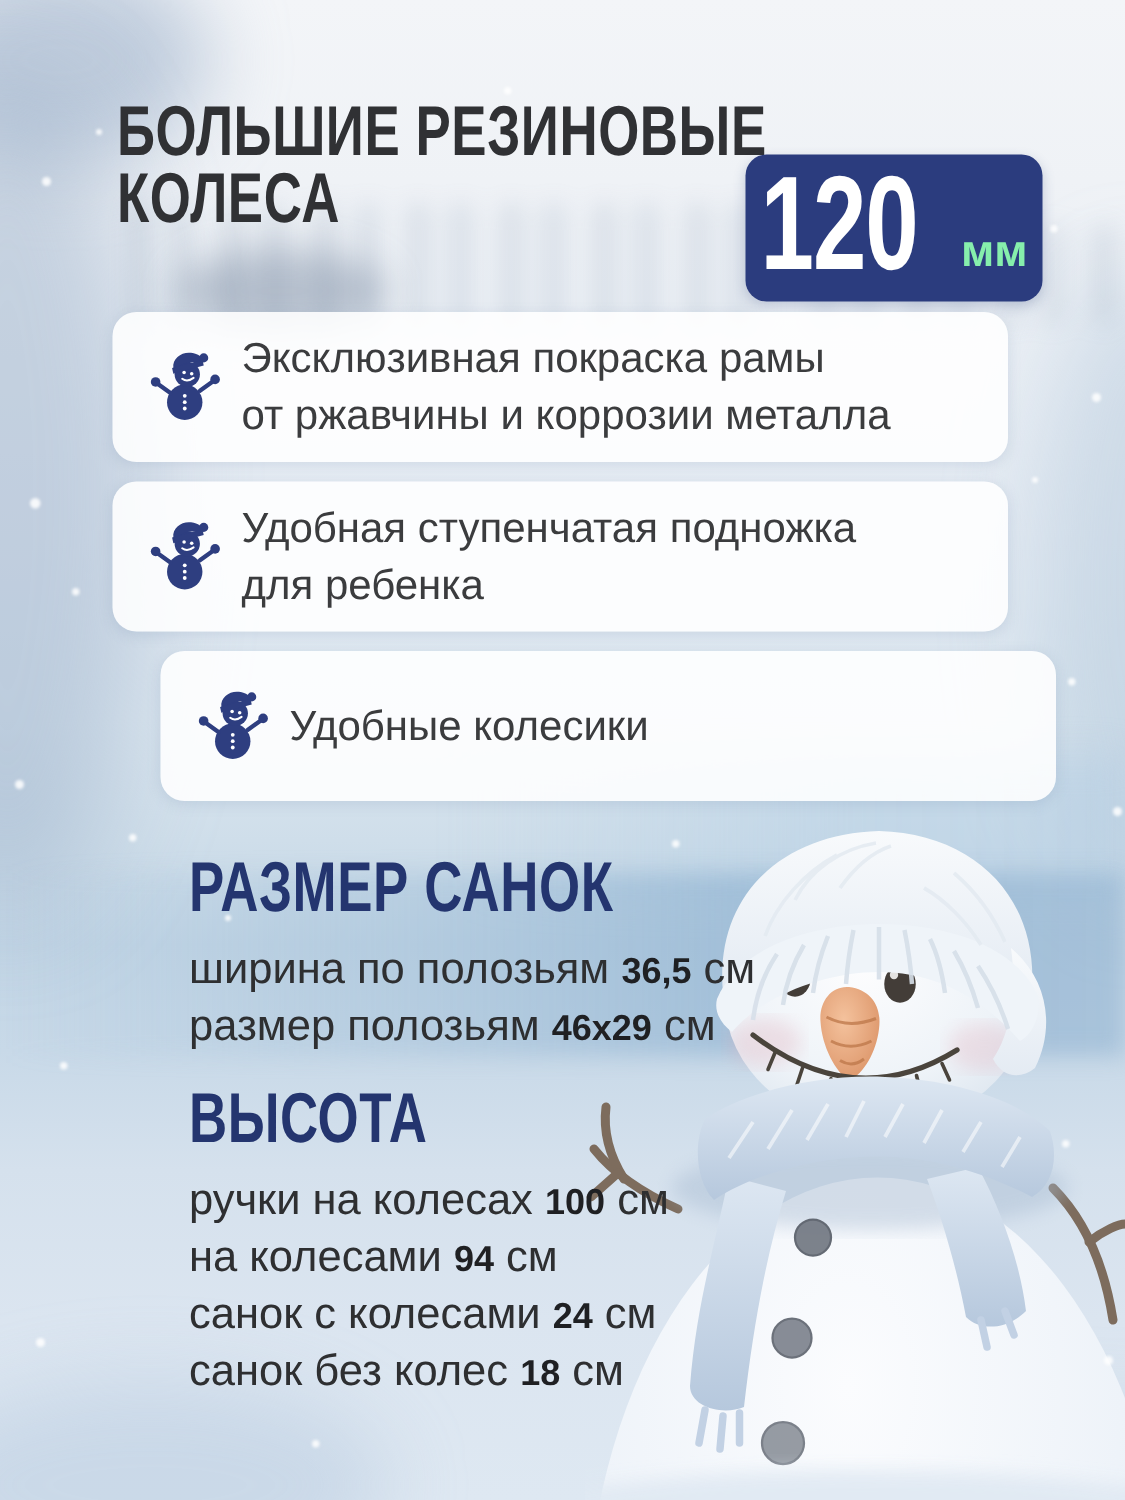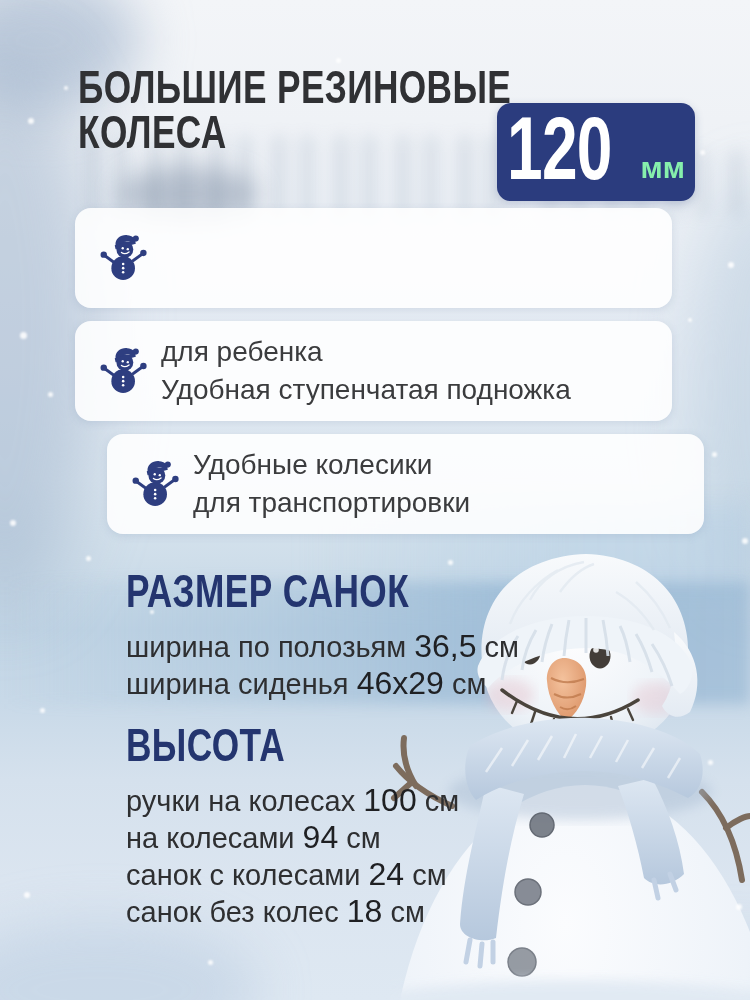--- a/index.html
+++ b/index.html
@@ -47,21 +47,21 @@
   .card{position:absolute; left:75px; width:597px; height:100px; border-radius:16px;
     background:rgba(255,255,255,.88); box-shadow:0 2px 9px rgba(108,134,170,.20);
     display:flex; align-items:center;}
   .card.c1{top:208px;} .card.c2{top:321px;} .card.c3{top:434px;margin-left:32px;}
   .card-icon{flex:0 0 auto; width:54px; height:58px; margin-left:22px;}
   .card-text{margin-left:10px; font-size:28px; line-height:38px; color:#3b3c3e;}
   
   .spec{position:absolute; left:78px;margin-left:48px;}
   .spec-rows{margin-top:14px;}
   .spec-row{font-size:29px; line-height:36px; color:#2e2f31; white-space:nowrap;}
-  .spec-value{font-weight:400; font-size:32px; color:#1f2023;}
+  .spec-value{font-weight:700; font-size:24px; color:#1f2023;}
   .size-spec{top:568px;}
   .height-spec{top:722px;}
   .snowman-photo{position:absolute; left:390px; top:540px; width:360px; height:460px;}
 </style>
 </head>
 <body>
 
 <div class="poster">
 
   <div class="blob tl layer"></div>
@@ -251,20 +251,24 @@
       </g>
       <g fill="#fff">
         <circle cx="30.5" cy="20.5" r="1.4"></circle>
           <circle cx="36.5" cy="21.5" r="1.4"></circle>
         <circle cx="31" cy="39" r="1.5"></circle>
           <circle cx="31" cy="44" r="1.5"></circle>
           <circle cx="31" cy="49" r="1.5"></circle>
       </g>
       <path d="M29,25.5 Q33,28.5 38,24.8" stroke="#fff" stroke-width="1.6" fill="none" stroke-linecap="round"></path>
     </svg>
+    <div class="card-text">
+      <div>Эксклюзивная покраска рамы</div>
+      <div>от ржавчины и коррозии металла</div>
+    </div>
   </div>
 
   <div class="card c2">
     <svg class="card-icon" viewBox="0 0 64 64">
       <g fill="#2e3e80">
         <circle cx="31" cy="44" r="14"></circle>
           <circle cx="33" cy="22" r="10"></circle>
         <path d="M22,17 C21,9 29,4 36,5 C42,6 45,8 45,12 L44,14 C37,10 28,13 23,19 Z"></path>
         <path d="M21,17 L45,10.5 L46,15 L22,21.5 Z"></path>
           <circle cx="46" cy="9" r="3.6"></circle>
@@ -276,22 +280,22 @@
       <g fill="#fff">
         <circle cx="30.5" cy="20.5" r="1.4"></circle>
           <circle cx="36.5" cy="21.5" r="1.4"></circle>
         <circle cx="31" cy="39" r="1.5"></circle>
           <circle cx="31" cy="44" r="1.5"></circle>
           <circle cx="31" cy="49" r="1.5"></circle>
       </g>
       <path d="M29,25.5 Q33,28.5 38,24.8" stroke="#fff" stroke-width="1.6" fill="none" stroke-linecap="round"></path>
     </svg>
     <div class="card-text">
+      <div>Удобная ступенчатая подножка</div>
       <div>для ребенка</div>
-      <div>Удобная ступенчатая подножка</div>
     </div>
   </div>
 
   <div class="card c3">
     <svg class="card-icon" viewBox="0 0 64 64">
       <g fill="#2e3e80">
         <circle cx="31" cy="44" r="14"></circle>
           <circle cx="33" cy="22" r="10"></circle>
         <path d="M22,17 C21,9 29,4 36,5 C42,6 45,8 45,12 L44,14 C37,10 28,13 23,19 Z"></path>
         <path d="M21,17 L45,10.5 L46,15 L22,21.5 Z"></path>
@@ -305,34 +309,33 @@
         <circle cx="30.5" cy="20.5" r="1.4"></circle>
           <circle cx="36.5" cy="21.5" r="1.4"></circle>
         <circle cx="31" cy="39" r="1.5"></circle>
           <circle cx="31" cy="44" r="1.5"></circle>
           <circle cx="31" cy="49" r="1.5"></circle>
       </g>
       <path d="M29,25.5 Q33,28.5 38,24.8" stroke="#fff" stroke-width="1.6" fill="none" stroke-linecap="round"></path>
     </svg>
     <div class="card-text">
       <div>Удобные колесики</div>
-      <div>для транспортировки</div>
     </div>
   </div>
 
   <div class="spec size-spec">
     <div class="sec-heading condensed">РАЗМЕР САНОК</div>
     <div class="spec-rows">
       <div class="spec-row">
         <span class="spec-label">ширина по полозьям</span>
         <span class="spec-value">36,5</span>
         <span class="spec-unit">см</span>
       </div>
       <div class="spec-row">
-        <span class="spec-label">ширина сиденья</span>
+        <span class="spec-label">размер полозьям</span>
         <span class="spec-value">46x29</span>
         <span class="spec-unit">см</span>
       </div>
     </div>
   </div>
 
   <div class="spec height-spec">
     <div class="sec-heading condensed">ВЫСОТА</div>
     <div class="spec-rows">
       <div class="spec-row">

